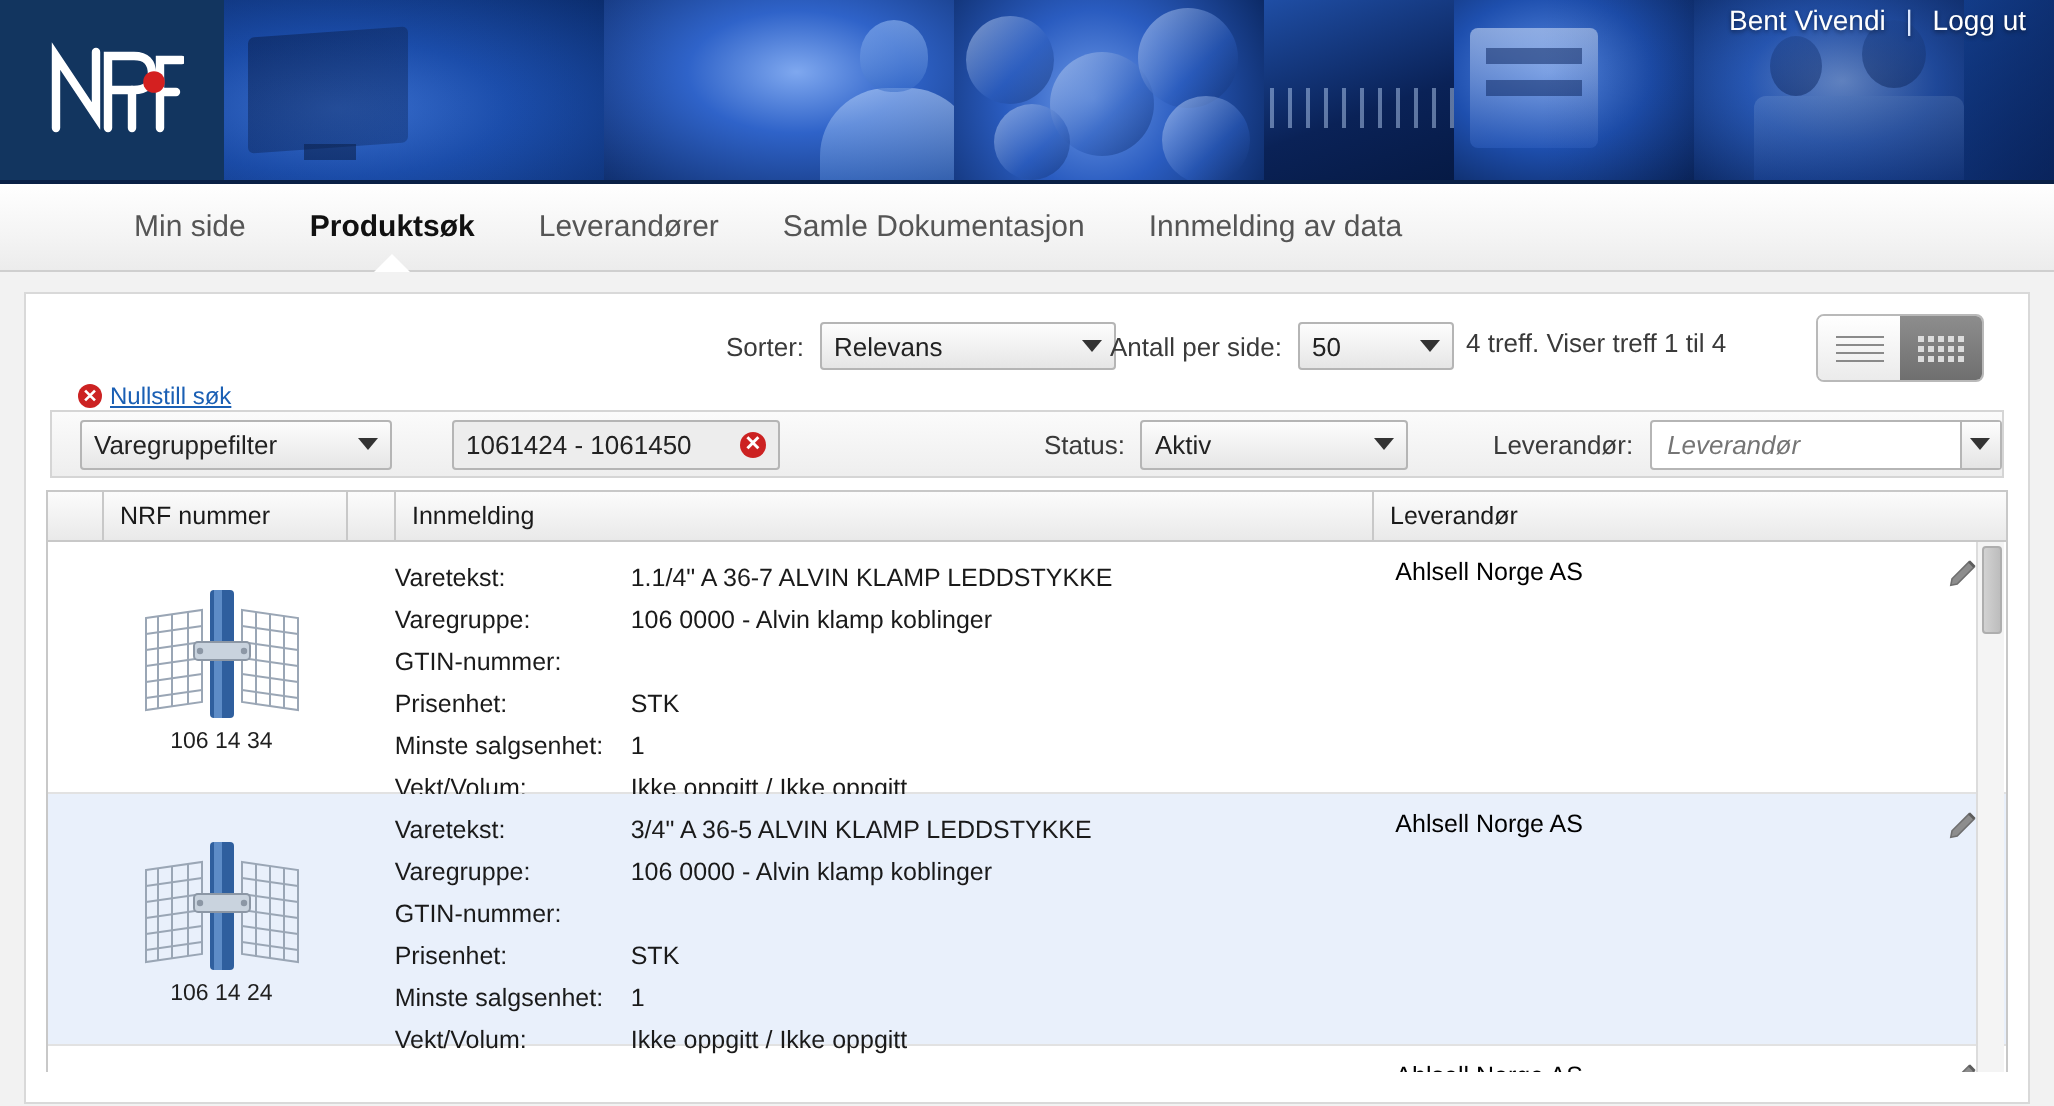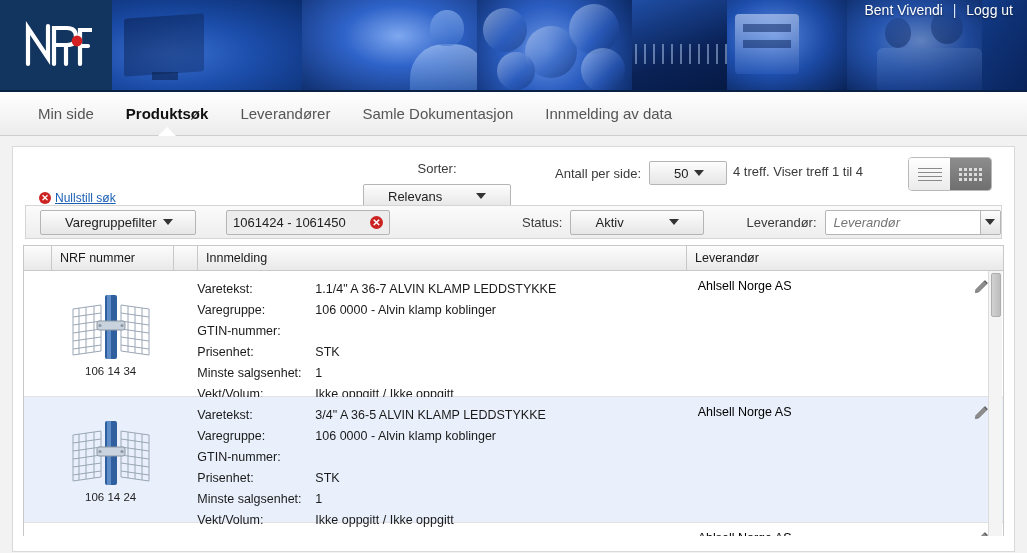--- a/index.html
+++ b/index.html
@@ -85,21 +85,21 @@
   .userbar a { color:#fff; text-decoration:none; }
   .userbar .sep { margin: 0 6px; color:#dbe7ff; }
 
   
   .nav {
     position: relative;
     width: 1027px; height: 44px;
     background: linear-gradient(180deg,#ffffff 0%, #f4f4f4 60%, #ececec 100%);
     border-bottom: 1px solid #cfcfcf;
   }
-  .nav-inner { display: flex; align-items: flex-start; height: 43px; padding-left: 22px; }
+  .nav-inner { display: flex; align-items: flex-start; height: 43px; padding-left: 22px; margin-left: 29px; }
   .nav-item {
     padding: 0 16px; height: 43px; line-height: 43px;
     font-size: 15px; color: #555; cursor: pointer; position: relative;
     white-space: nowrap;
   }
   .nav-item.active { color: #111; font-weight: bold; }
   .nav-item.active:after {
     content: ""; position: absolute; left: 50%; bottom: -1px;
     transform: translateX(-50%);
     border-left: 9px solid transparent; border-right: 9px solid transparent;
@@ -153,27 +153,27 @@
     position:absolute; left:0; top:1px; width:12px; height:12px; border-radius:50%;
     background:#cc2222; color:#fff; font-size:9px; line-height:12px; text-align:center;
     font-weight:bold; font-family:"Liberation Sans", sans-serif;
   }
 
   .lbl { font-size: 13px; color: #3a3a3a; }
   .sel {
     background: linear-gradient(180deg,#fdfdfd,#e6e6e6);
     border: 1px solid #b5b5b5; border-radius: 2px;
     height: 24px; display: flex; align-items: center;
-    padding: 0 24px; font-size: 13px; color:#222; position: relative; cursor: pointer;
+    padding: 0 6px; font-size: 13px; color:#222; position: relative; cursor: pointer;
   }
   .sel .v { flex: 1; }
   .caret { width:0;height:0;border-left:5px solid transparent;border-right:5px solid transparent;
      border-top:6px solid #333; margin-left: 6px; }
 
-  .sorter { position: absolute; left: 340px; top: 4px; display:flex; align-items:center; gap: 8px; flex-direction: column; }
+  .sorter { position: absolute; left: 340px; top: 4px; display:flex; align-items:center; gap: 8px; }
   .sorter .sel { width: 148px; }
   .perpage { position: absolute; left: 532px; top: 4px; display:flex; align-items:center; gap: 8px; }
   .perpage .sel { width: 78px; }
   .hits { position: absolute; left: 710px; top: 7px; font-size: 13px; color: #3a3a3a; }
 
   .viewtoggle {
     position: absolute; right: 12px; top: 0px;
     width: 84px; height: 34px; display: flex;
     border: 1px solid #b9b9b9; border-radius: 4px; overflow: hidden;
   }

